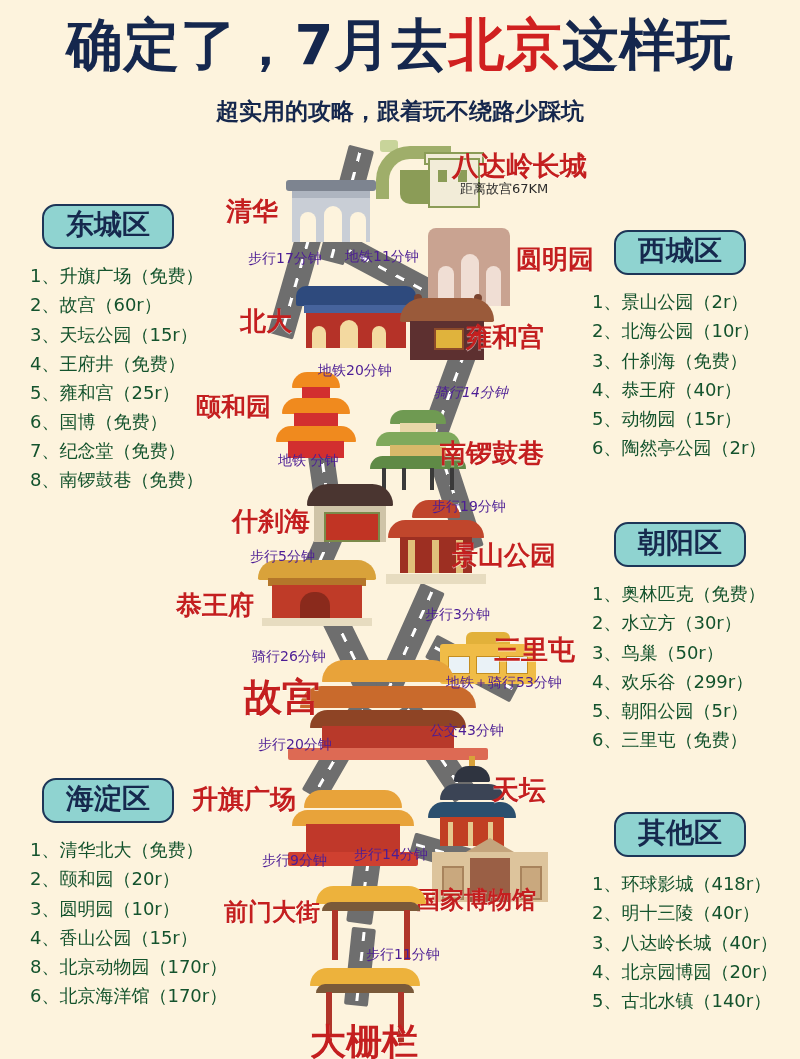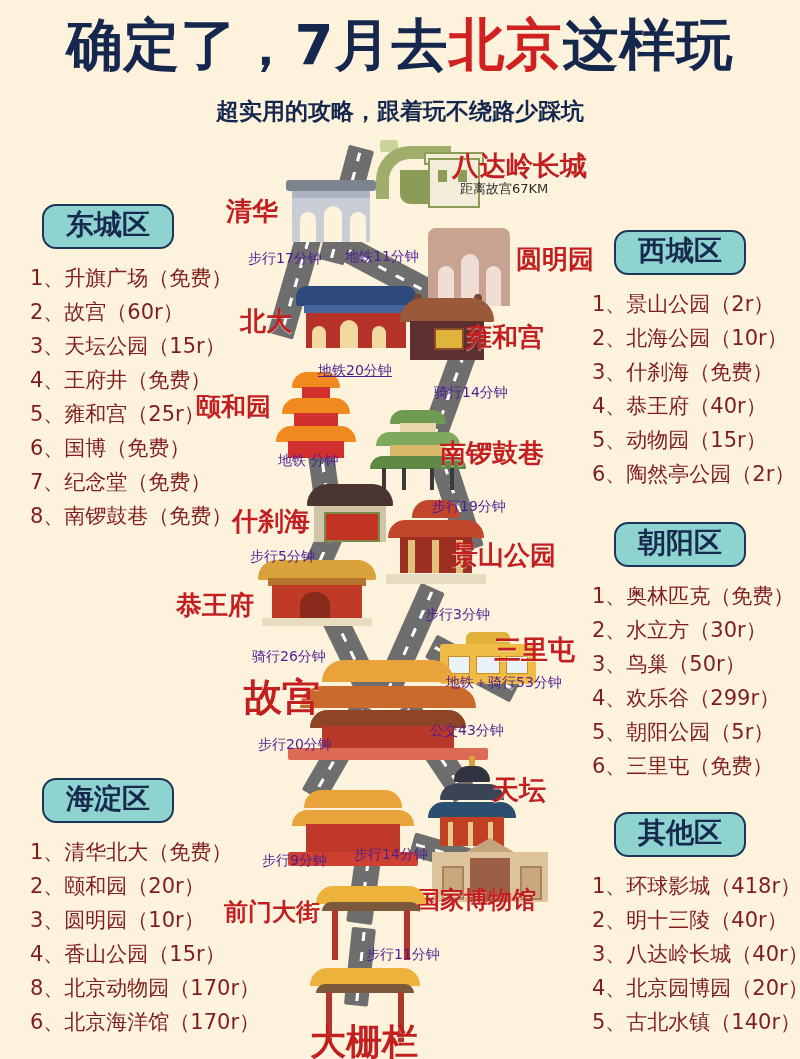--- a/index.html
+++ b/index.html
@@ -26,21 +26,21 @@
   
   .panel{position:absolute;}
   .pill{
     display:inline-block;
     background:#8fd3d0;border:2.5px solid #1d3557;border-radius:14px;
     color:#16294e;font-size:28px;font-weight:bold;
     padding:3px 22px 6px 22px;line-height:1.15;
   }
   .plist{margin-top:12px;}
   .plist .row{
-    font-size:21px;color:#7f1d1d;line-height:1.62;white-space:nowrap;
+    font-size:18px;color:#14532d;line-height:1.62;white-space:nowrap;
   }
   .panel-left .plist .row{padding-left:16px;}
   .panel-right .plist .row{padding-left:14px;}
   .panel-right .pill{margin-left:36px;}
   .panel-left .pill{margin-left:28px;}
 
   
   #map{position:absolute;left:0;top:0;width:800px;height:1059px;}
   .road{position:absolute;transform-origin:50% 0%;}
   .road .bed{
@@ -423,20 +423,21 @@
     <div class="nlabel" style="left:244px;top:672px;font-size:38px;">故宫</div>
 
     <div class="node" style="left:288px;top:790px;">
       <div class="tam">
         <div class="r1"></div>
           <div class="r2"></div>
           <div class="b"></div>
           <div class="base"></div>
       </div>
     </div>
+    <div class="nlabel" style="left:192px;top:782px;font-size:26px;">升旗广场</div>
 
     <div class="node" style="left:424px;top:756px;">
       <div class="tiantan">
         <div class="spire"></div>
           <div class="c1"></div>
           <div class="c2"></div>
           <div class="c3"></div>
         <div class="b"></div>
         <div class="col" style="left:24px;"></div>
         <div class="col" style="left:44px;"></div>
@@ -471,22 +472,22 @@
         <div class="r"></div>
           <div class="u"></div>
         <div class="leg" style="left:16px;"></div>
         <div class="leg" style="left:88px;"></div>
       </div>
     </div>
     <div class="nlabel" style="left:310px;top:1018px;font-size:36px;">大栅栏</div>
 
     <div class="tlabel" style="left:248px;top:250px;">步行17分钟</div>
     <div class="tlabel" style="left:345px;top:248px;">地铁11分钟</div>
-    <div class="tlabel" style="left:318px;top:362px;text-decoration:underline;">地铁20分钟</div>
-    <div class="tlabel" style="left:434px;top:384px;">骑行14分钟</div>
+    <div class="tlabel" style="left:318px;top:362px;">地铁20分钟</div>
+    <div class="tlabel" style="left:434px;top:384px;font-style:italic;">骑行14分钟</div>
     <div class="tlabel" style="left:278px;top:452px;">地铁 分钟</div>
     <div class="tlabel" style="left:432px;top:498px;">步行19分钟</div>
     <div class="tlabel" style="left:250px;top:548px;">步行5分钟</div>
     <div class="tlabel" style="left:425px;top:606px;">步行3分钟</div>
     <div class="tlabel" style="left:252px;top:648px;">骑行26分钟</div>
     <div class="tlabel" style="left:446px;top:674px;">地铁＋骑行53分钟</div>
     <div class="tlabel" style="left:430px;top:722px;">公交43分钟</div>
     <div class="tlabel" style="left:258px;top:736px;">步行20分钟</div>
     <div class="tlabel" style="left:262px;top:852px;">步行9分钟</div>
     <div class="tlabel" style="left:354px;top:846px;">步行14分钟</div>

